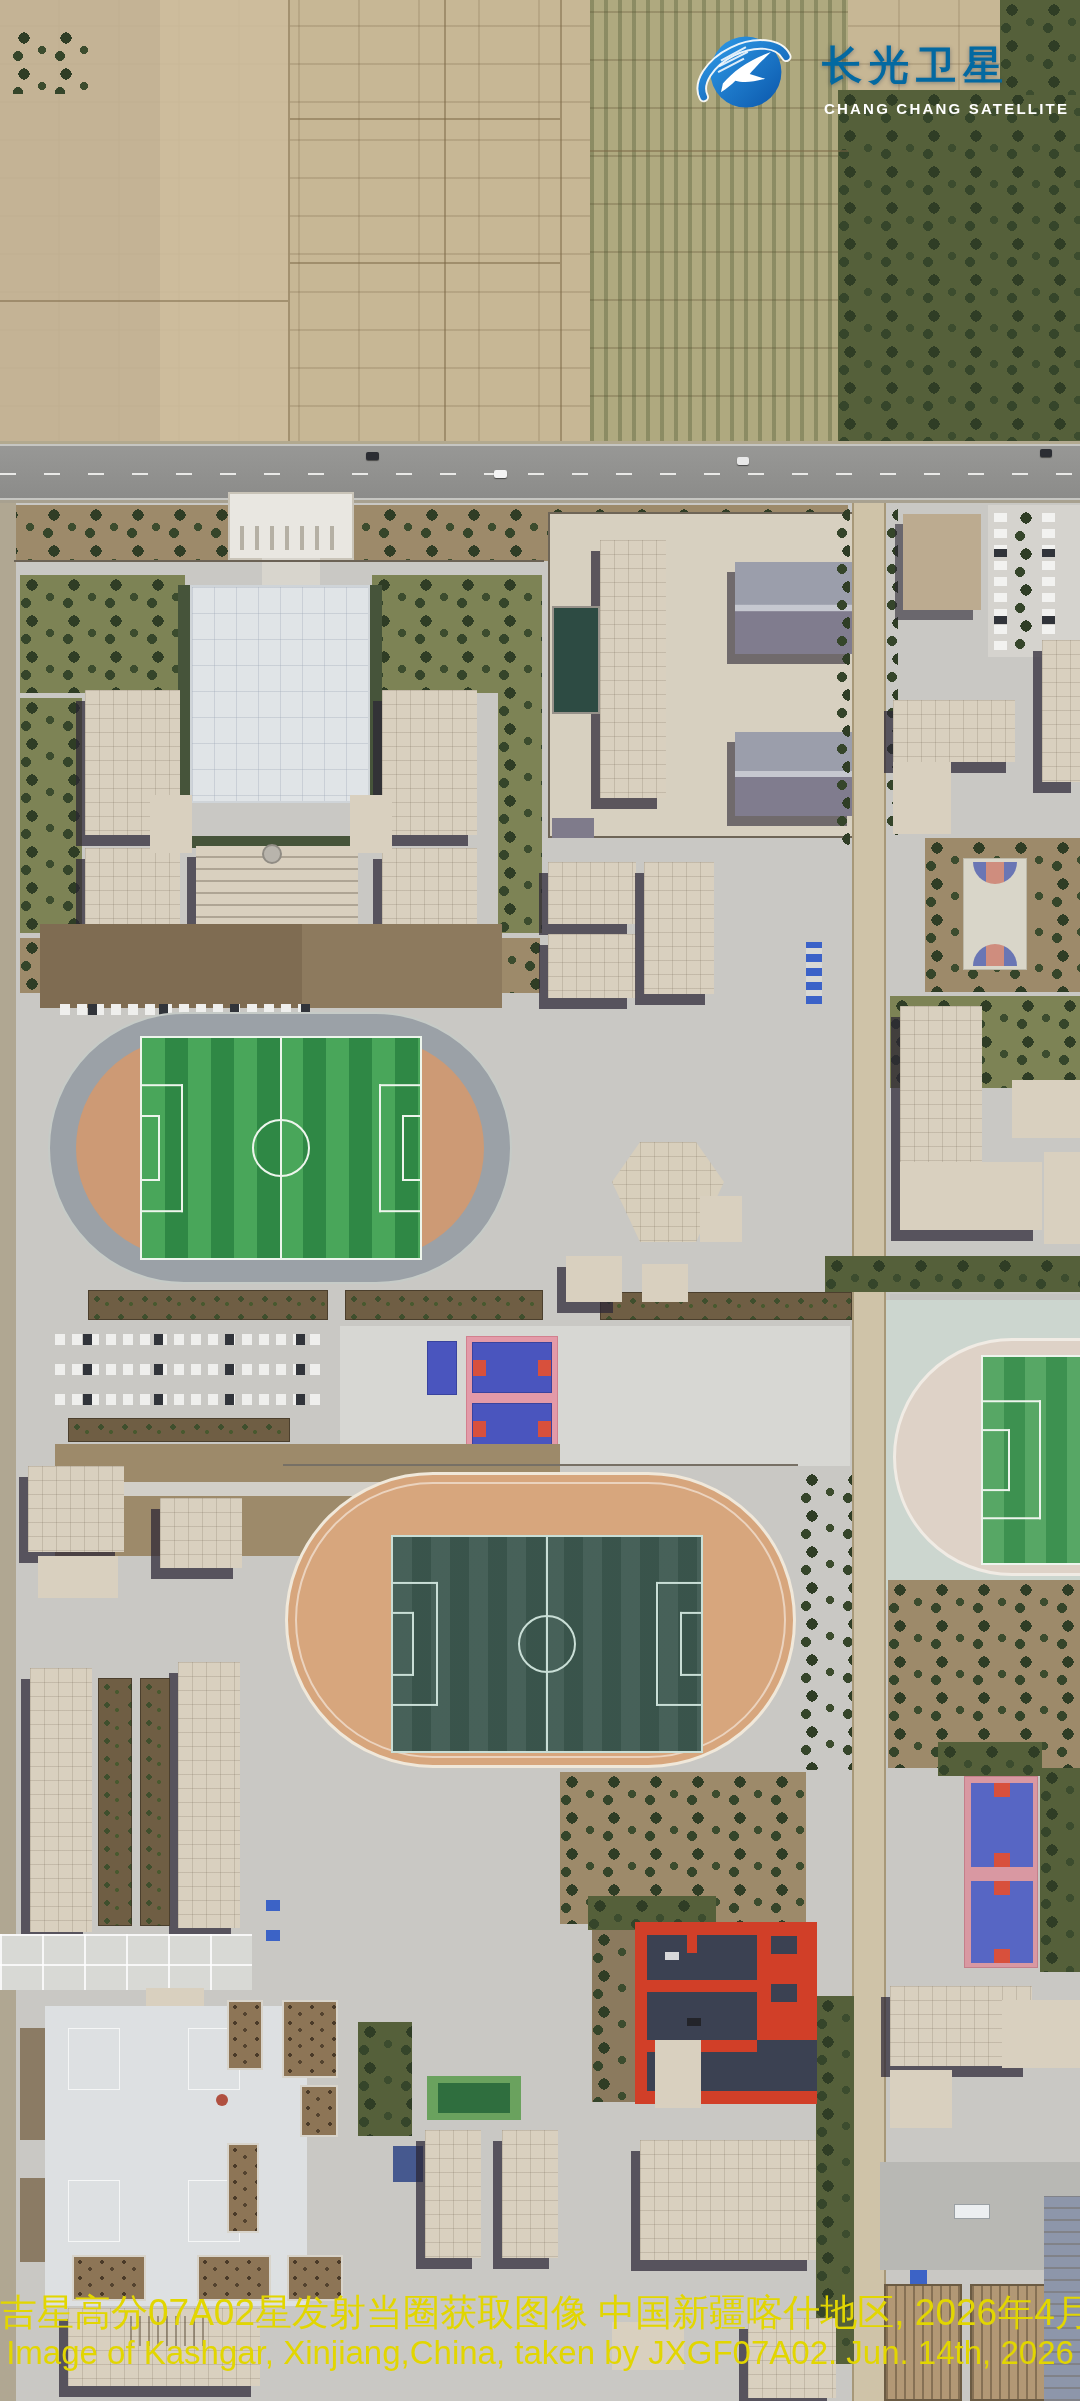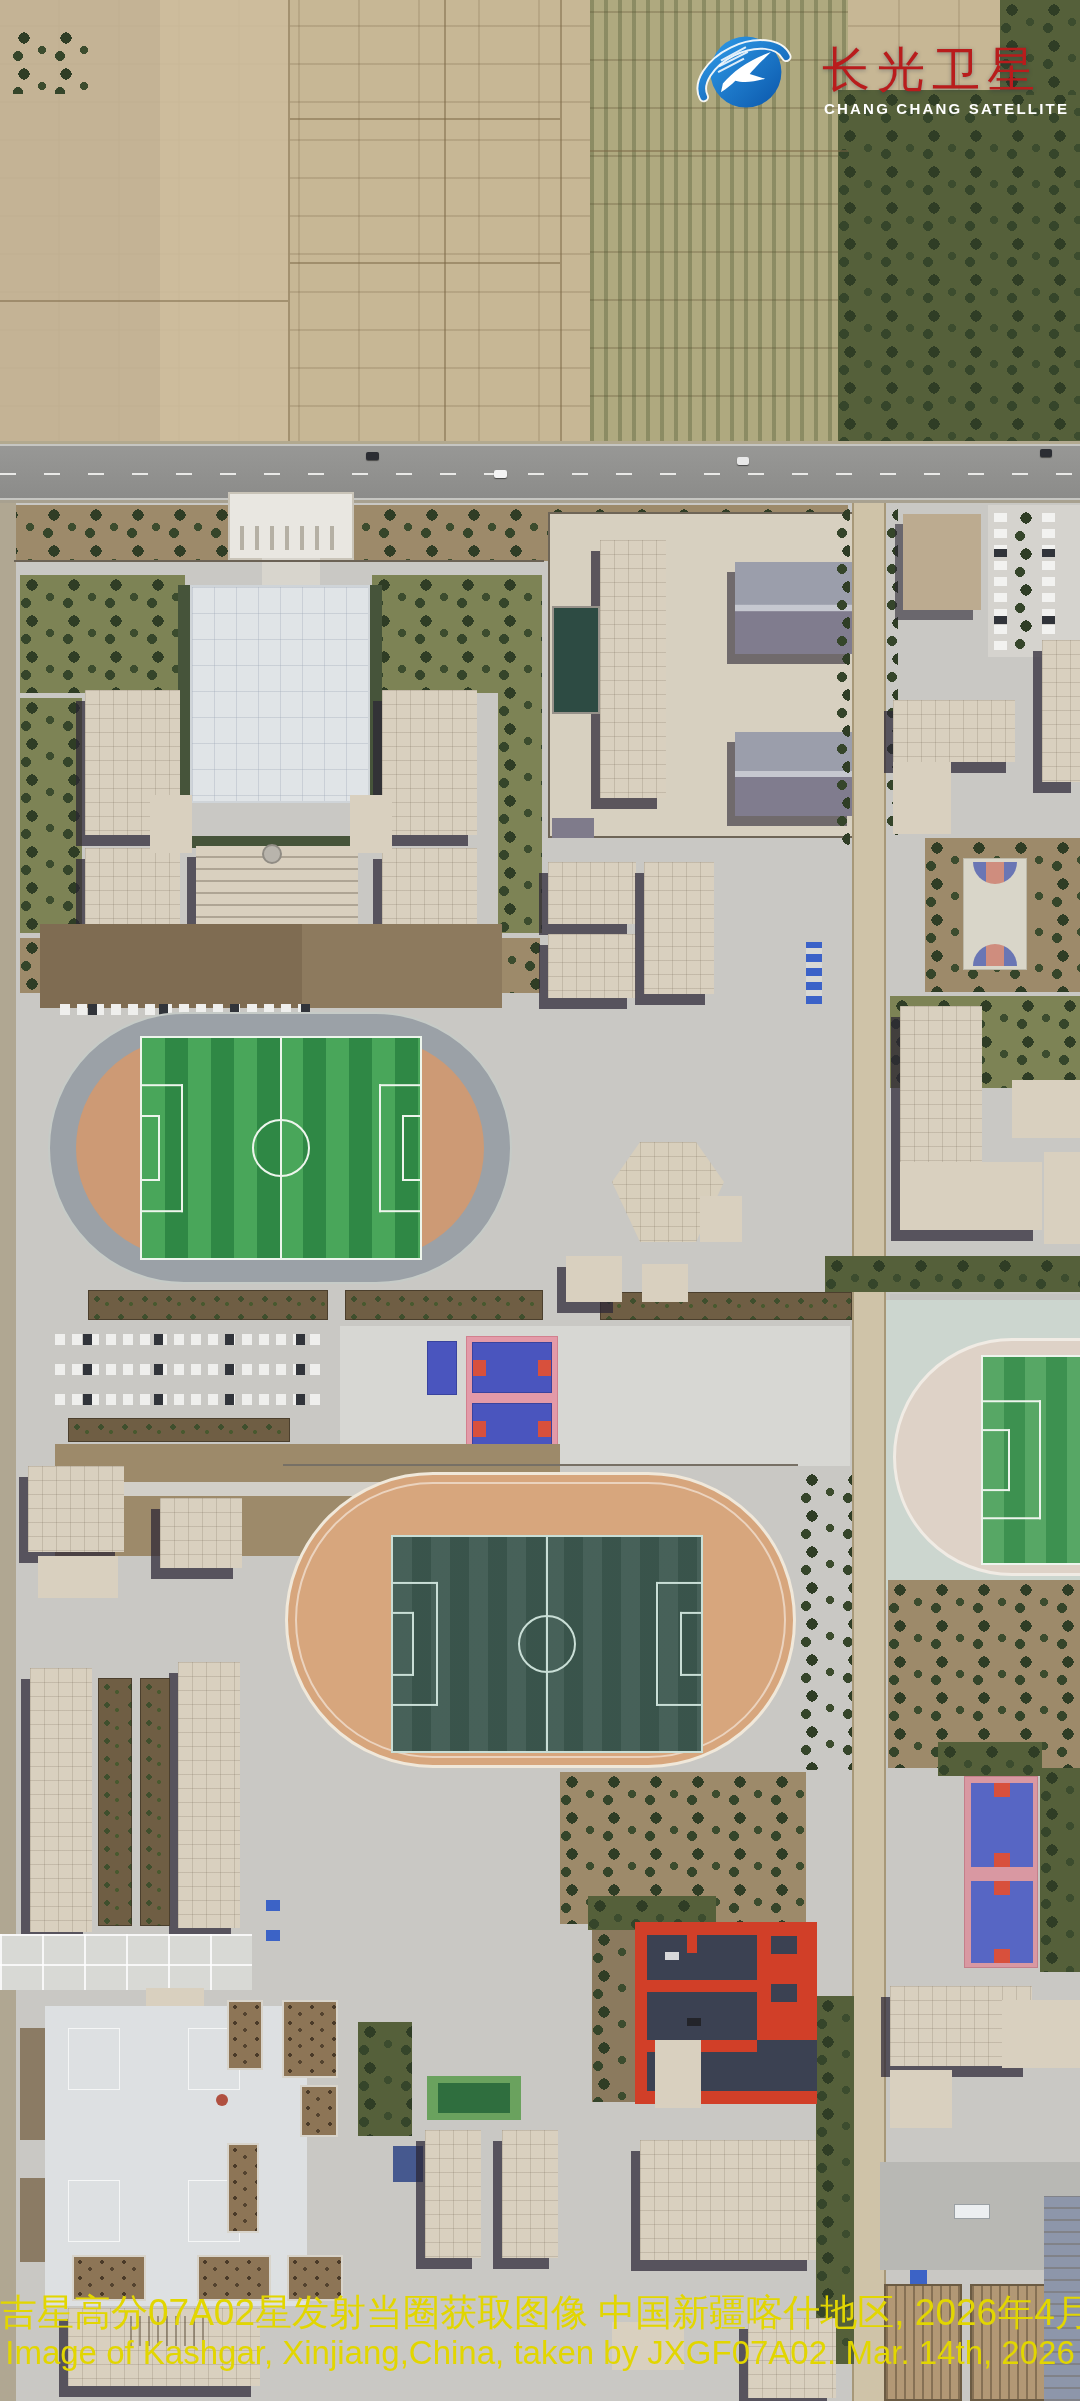--- a/index.html
+++ b/index.html
@@ -71,21 +71,21 @@
   .carrow{height:11px;background-image:
      repeating-linear-gradient(90deg,transparent 0 28px,#31343a 28px 37px,transparent 37px 71px),
      repeating-linear-gradient(90deg,#efefed 0 10px,transparent 10px 17px);}
   .carcol{width:13px;background-image:
      repeating-linear-gradient(0deg,transparent 0 26px,#31343a 26px 34px,transparent 34px 67px),
      repeating-linear-gradient(0deg,#f2f2f0 0 9px,transparent 9px 16px);}
   .courtblue{background:#4a55be;border:1px solid #39439e}
   .key{background:#d8503c}
   
   .logo{left:640px;top:14px;width:440px;height:118px}
-  .logo-zh{left:182px;top:24px;font-size:48px;font-weight:normal;color:#b91c1c;letter-spacing:7px;
+  .logo-zh{left:182px;top:24px;font-size:40px;font-weight:bold;color:#0369a1;letter-spacing:7px;
            text-shadow:0 1px 4px rgba(0,30,70,.35);white-space:nowrap}
   .logo-en{left:184px;top:86px;font-size:15px;font-weight:bold;color:#fff;letter-spacing:2.2px;white-space:nowrap}
   .cap{left:0;right:0;text-align:center;color:#e2d600;font-weight:500;white-space:nowrap}
   .cap1{top:2288px;font-size:37px}
   .cap2{top:2334px;font-size:33px}
 </style>
 </head>
 <body>
 
 <div class="stage">
@@ -349,15 +349,15 @@
       <path d="M8,74 A47,29 -26 1 1 94,32" stroke="#ffffff" stroke-width="11" fill="none" stroke-linecap="round" opacity="0.9"></path>
       <path d="M8,74 A47,29 -26 1 1 94,32" stroke="url(#lg)" stroke-width="7" fill="none" stroke-linecap="round"></path>
       <path d="M26,36 L52,22 M24,42 L54,27 M23,48 L50,34" stroke="#ffffff" stroke-width="2.2" opacity="0.85"></path>
       <path d="M28,60 C40,46 54,36 78,27 C66,39 60,45 56,50 L72,55 C58,59 48,59 41,57 C37,61 32,65 26,69 Z" fill="#ffffff"></path>
     </svg>
     <div class="logo-zh">长光卫星</div>
     <div class="logo-en">CHANG CHANG SATELLITE</div>
   </div>
 
   <div class="cap cap1">吉星高分07A02星发射当圈获取图像 中国新疆喀什地区, 2026年4月14日</div>
-  <div class="cap cap2">Image of Kashgar, Xinjiang,China, taken by JXGF07A02. Mar. 14th, 2026</div>
+  <div class="cap cap2">Image of Kashgar, Xinjiang,China, taken by JXGF07A02. Jun. 14th, 2026</div>
 
 </div>
 
 </body></html>

